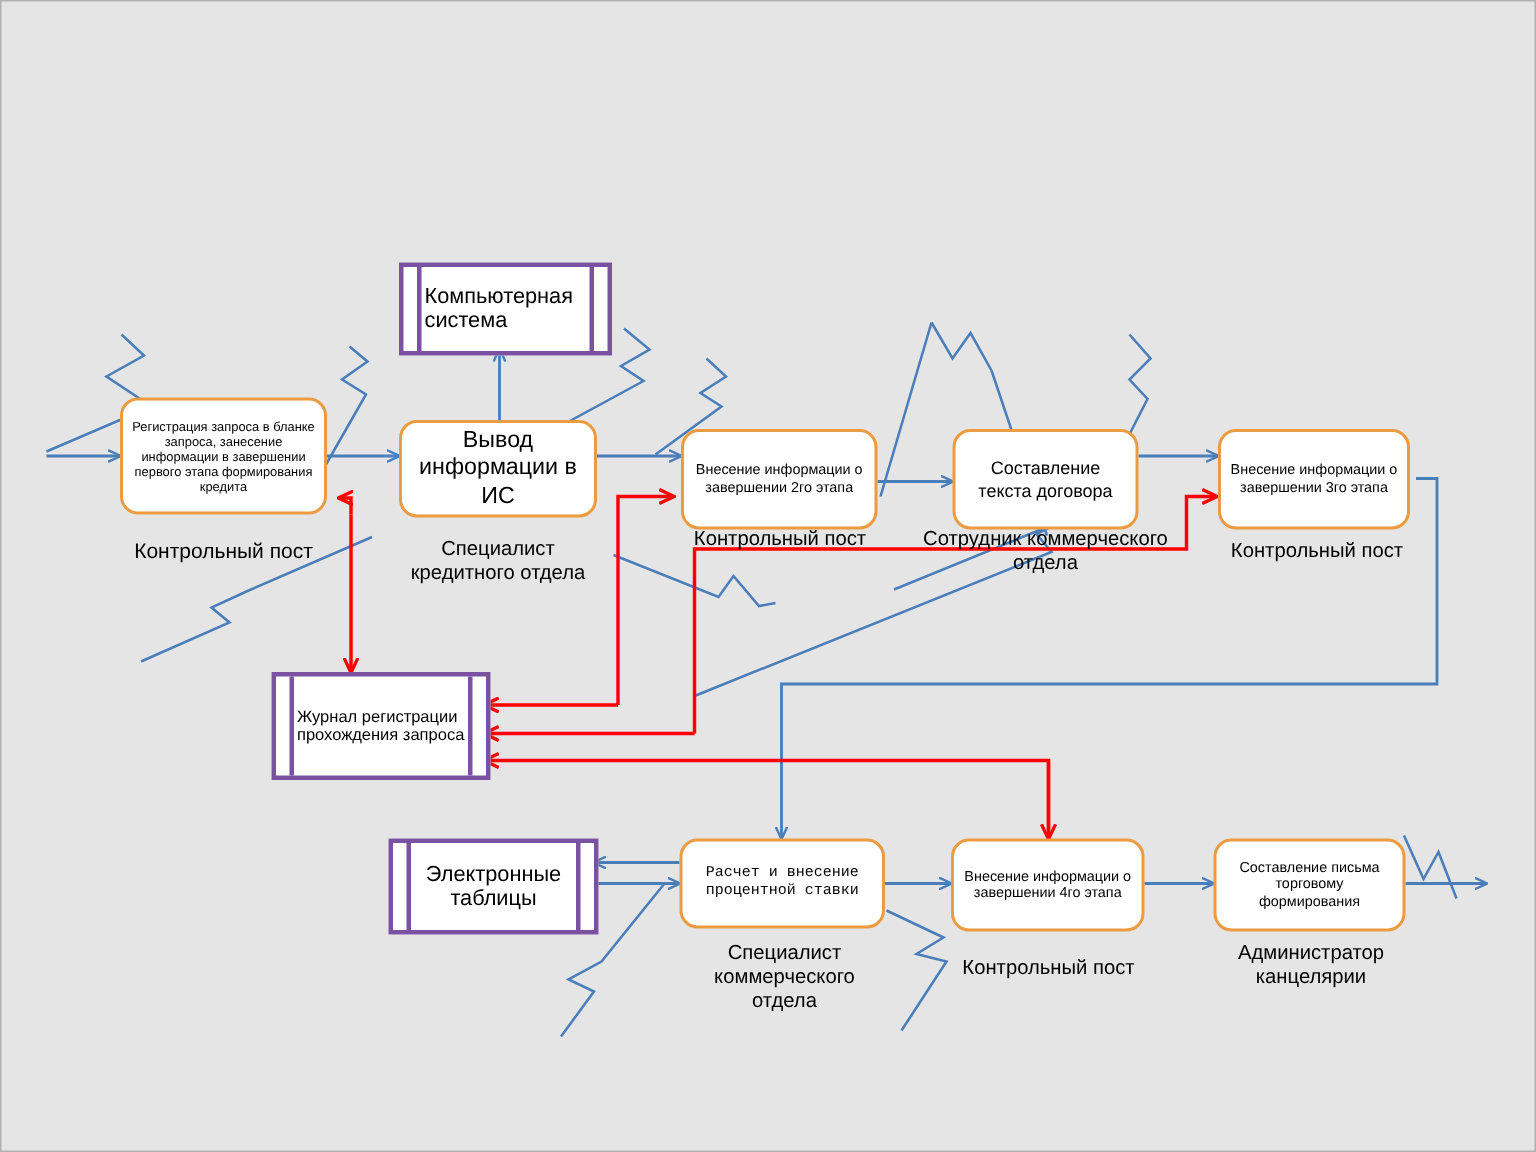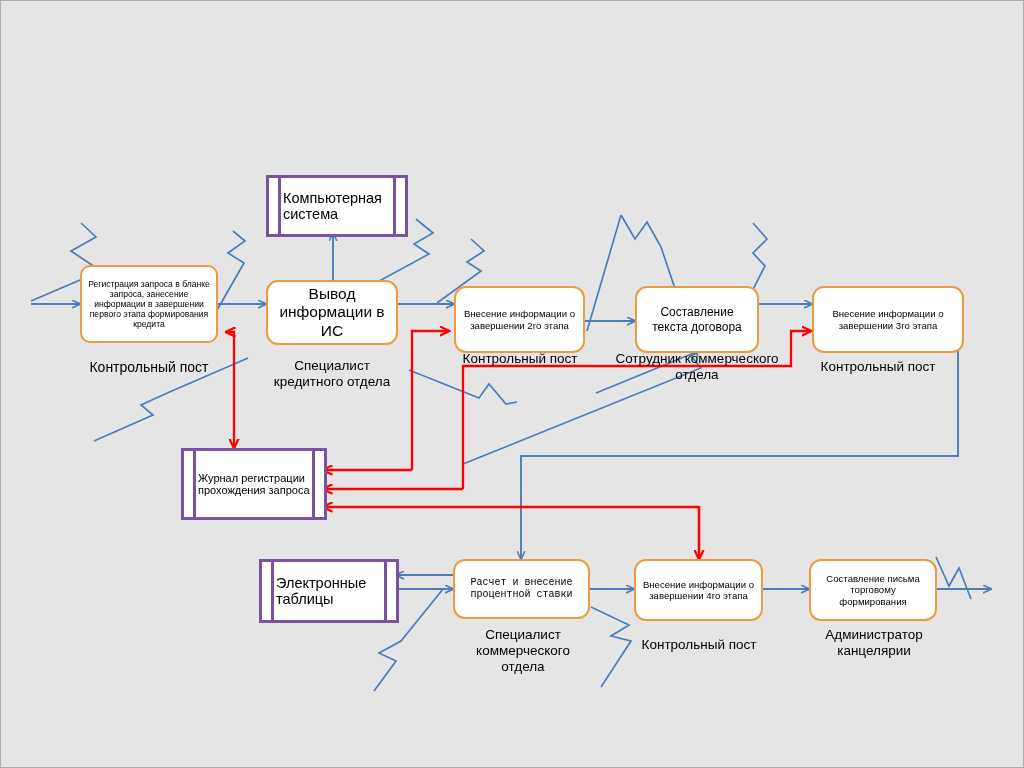--- a/index.html
+++ b/index.html
@@ -166,47 +166,47 @@
     <span class="bar r"></span>
     <span class="txt">Компьютерная система</span>
   </div>
 
   <div class="store" style="left:180px; top:447px; width:140px; height:66px; font-size:11px; position:absolute; display:flex; align-items:center; justify-content:center;">
     <span class="bar l"></span>
     <span class="bar r"></span>
     <span class="txt">Журнал регистрации прохождения запроса</span>
   </div>
 
-  <div class="store" style="left:258px; top:558px; width:134px; height:58px; font-size:14.5px; position:absolute; display:flex; align-items:center; justify-content:center;">
+  <div class="store" style="left:258px; top:558px; width:134px; height:58px; font-size:14.5px; position:absolute; display:flex; align-items:center; justify-content:center;text-align:center;">
     <span class="bar l"></span>
     <span class="bar r"></span>
     <span class="txt">Электронные таблицы</span>
   </div>
 
-  <div class="node proc" style="left:79px; top:264px; width:138px; height:78px; font-size:8.6px; padding:2px 6px;border-radius:10px;">
+  <div class="node proc" style="left:79px; top:264px; width:138px; height:78px; font-size:8.6px; padding:2px 6px;">
     <span>Регистрация запроса в бланке запроса, занесение информации в завершении первого этапа формирования кредита</span>
   </div>
   <div class="caption" style="left:59px; top:358px; width:178px; font-size:14px;">Контрольный пост</div>
 
   <div class="node proc" style="left:265px; top:279px; width:132px; height:65px; font-size:15.5px; padding:2px 6px;">
     <span>Вывод информации в ИС</span>
   </div>
   <div class="caption" style="left:268px; top:357px; width:126px; font-size:13.5px;">Специалист кредитного отдела</div>
 
   <div class="node proc" style="left:453px; top:285px; width:131px; height:67px; font-size:9.6px; padding:2px 6px;">
     <span>Внесение информации о завершении 2го этапа</span>
   </div>
   <div class="caption" style="left:440px; top:350px; width:158px; font-size:13.5px;">Контрольный пост</div>
 
   <div class="node proc" style="left:634px; top:285px; width:124px; height:67px; font-size:12px; padding:2px 6px;">
     <span>Составление текста договора</span>
   </div>
   <div class="caption" style="left:612px; top:350px; width:168px; font-size:13.5px;">Сотрудник коммерческого отдела</div>
 
-  <div class="node proc" style="left:811px; top:285px; width:152px; height:67px; font-size:9.6px; padding:2px 6px;">
+  <div class="node proc" style="left:811px; top:285px; width:128px; height:67px; font-size:9.6px; padding:2px 6px;">
     <span>Внесение информации о завершении 3го этапа</span>
   </div>
   <div class="caption" style="left:798px; top:358px; width:158px; font-size:13.5px;">Контрольный пост</div>
 
   <div class="node proc" style="left:452px; top:558px; width:137px; height:60px; font-size:10px; padding:2px 6px;font-family:Liberation Mono, monospace;">
     <span>Расчет и внесение процентной ставки</span>
   </div>
   <div class="caption" style="left:455px; top:626px; width:134px; font-size:13.5px;text-align:center;">Специалист коммерческого отдела</div>
 
   <div class="node proc" style="left:633px; top:558px; width:129px; height:62px; font-size:9.6px; padding:2px 6px;">

